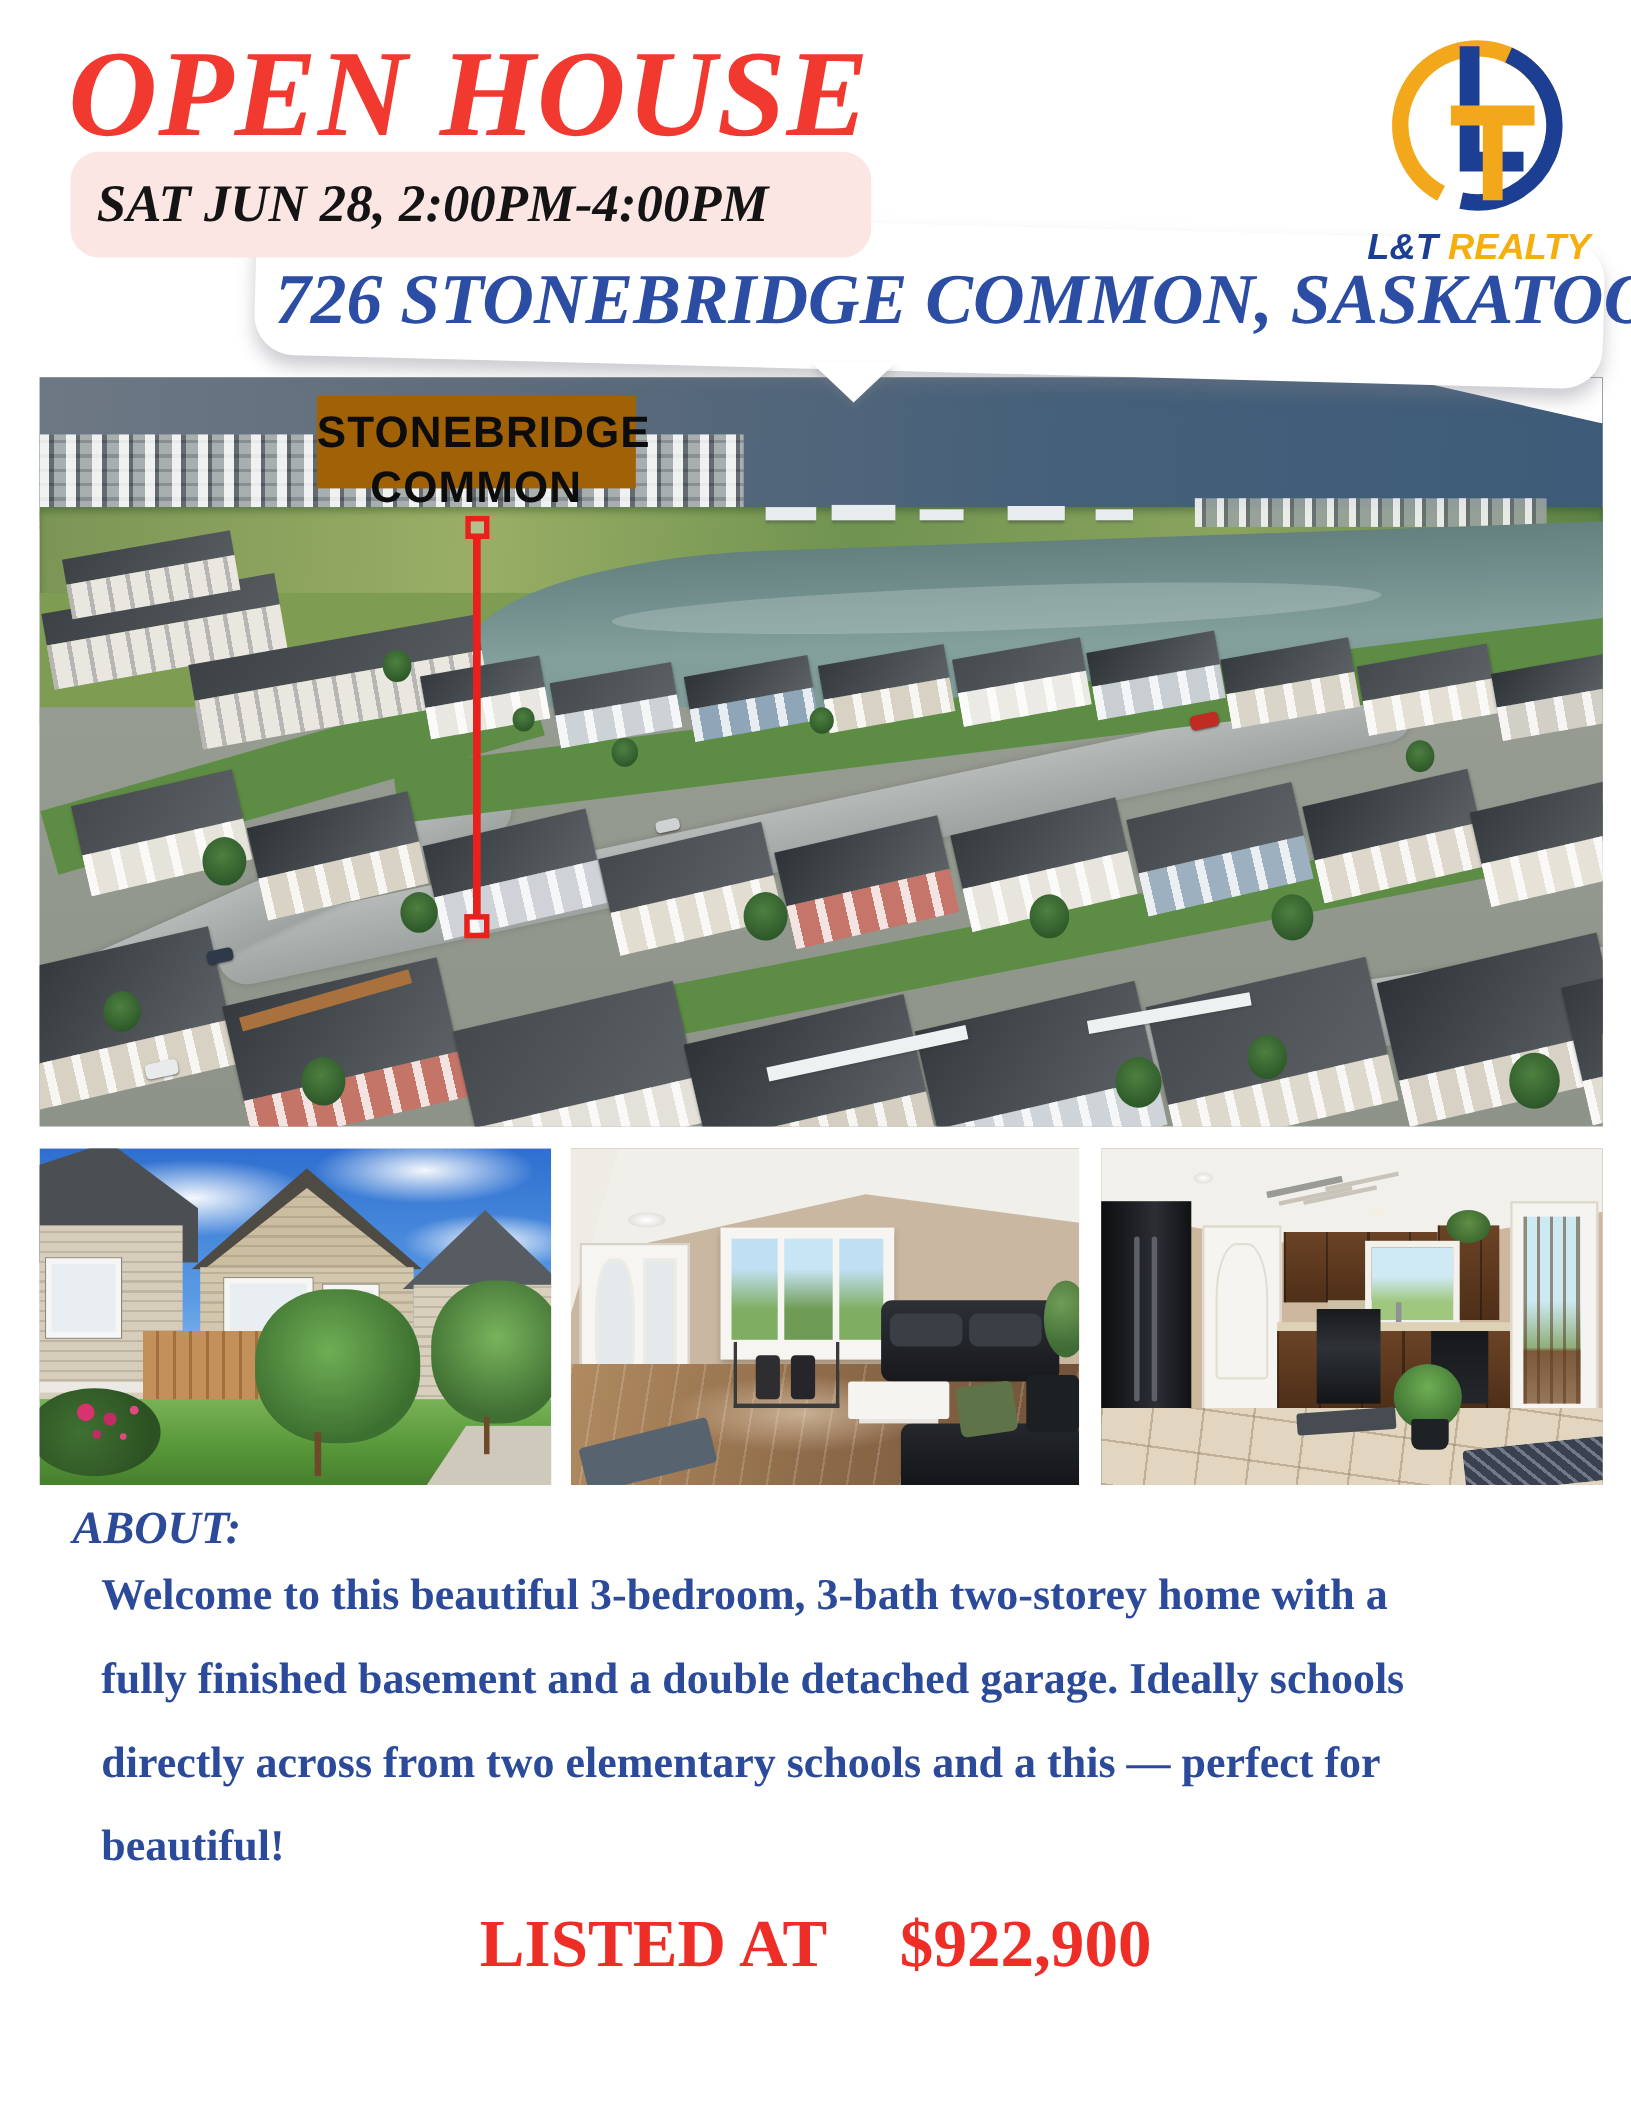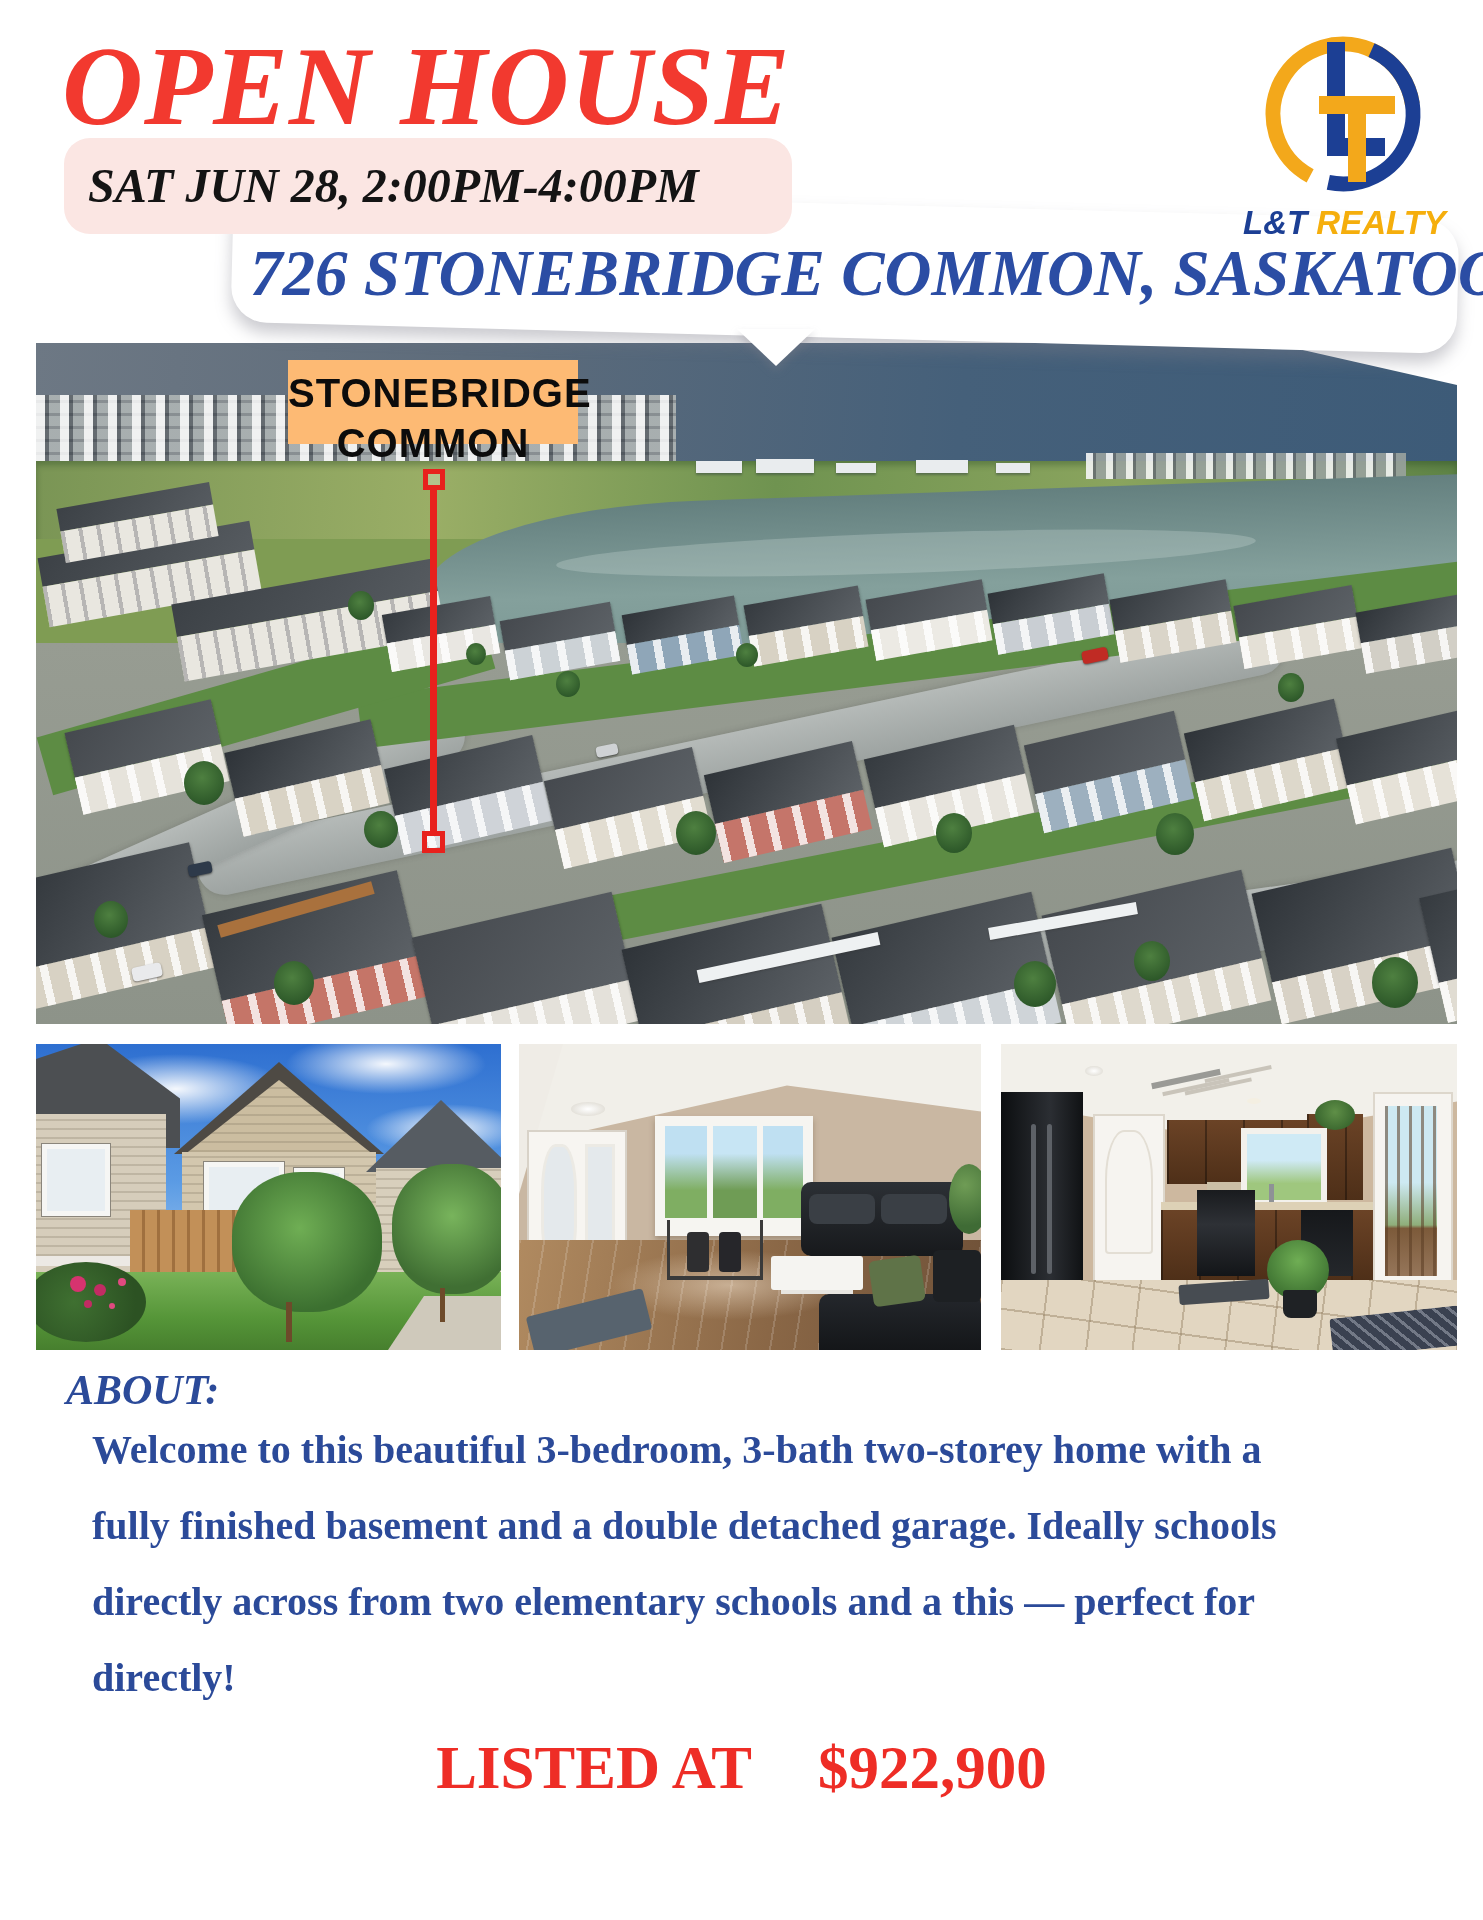--- a/index.html
+++ b/index.html
@@ -52,21 +52,21 @@
   .ground{left:0;top:300px;width:100%;height:381px;background:linear-gradient(180deg,#979c92,#8d9389);}
   .street{background:linear-gradient(#b5bab8,#9da3a1);border-radius:28px;box-shadow:0 0 6px rgba(60,60,60,.25);}
   .lawnstrip{background:#5d8c44;}
   .house{position:absolute;}
   .house .roof{position:absolute;left:0;top:0;width:100%;}
   .house .wall{position:absolute;left:0;bottom:0;width:100%;}
   .tree{position:absolute;border-radius:50%;}
   .fence-w{background:#eef1f2;box-shadow:0 1px 2px rgba(50,50,50,.4);}
   .fence-wd{background:#a9713d;}
   .carblob{border-radius:4px;box-shadow:0 1px 2px rgba(0,0,0,.5);}
-  .maplabel{left:252px;top:17px;width:290px;height:84px;background:#fdba74;z-index:8;
+  .maplabel{left:252px;top:17px;width:290px;height:84px;background:#a16207;z-index:8;
             font-family:"Liberation Sans","DejaVu Sans",sans-serif;font-weight:bold;color:#0c0c0c;
             font-size:40px;line-height:50px;text-align:center;padding-top:8px;box-sizing:border-box;
             letter-spacing:1px;}
   .redline{left:394px;top:145px;width:7px;height:346px;background:#e8211d;z-index:7;}
   .mk{border:5px solid #e8211d;background:rgba(255,255,255,.25);z-index:7;}
   .mk-top{left:387px;top:126px;width:12px;height:11px;}
   .mk-bot{left:386px;top:488px;width:13px;height:12px;}
   .cornercut{left:1236px;top:0;width:185px;height:42px;background:#ffffff;z-index:6;
              clip-path:polygon(0 0,100% 0,100% 100%);}
 
@@ -394,19 +394,19 @@
     <div class="abs" style="left:266px;top:196px;width:62px;height:60px;background:radial-gradient(circle at 50% 35%,#6fae54,#3c7030 78%);border-radius:50%;"></div>
     <div class="abs" style="left:282px;top:246px;width:34px;height:28px;background:#1f2225;border-radius:3px 3px 8px 8px;"></div>
     <div class="abs" style="left:330px;top:268px;width:130px;height:40px;background:#3a4150;background-image:repeating-linear-gradient(45deg,rgba(220,225,235,.35) 0 3px,rgba(0,0,0,0) 3px 10px);transform:rotate(-6deg);border-radius:4px;"></div>
     <div class="abs" style="left:178px;top:238px;width:90px;height:20px;background:#474c52;transform:rotate(-4deg);border-radius:3px;"></div>
   </div>
 
   <div class="abs about-h">ABOUT:</div>
   <div class="about-line" style="top:1426px;">Welcome to this beautiful 3-bedroom, 3-bath two-storey home with a</div>
   <div class="about-line" style="top:1502px;">fully finished basement and a double detached garage. Ideally schools</div>
   <div class="about-line" style="top:1578px;">directly across from two elementary schools and a this — perfect for</div>
-  <div class="about-line" style="top:1654px;">directly!</div>
+  <div class="about-line" style="top:1654px;">beautiful!</div>
 
   <div class="abs price-row">
     <span>LISTED AT</span><span class="price-gap"></span><span>$922,900</span>
   </div>
 
 </div>
 
 </body></html>

